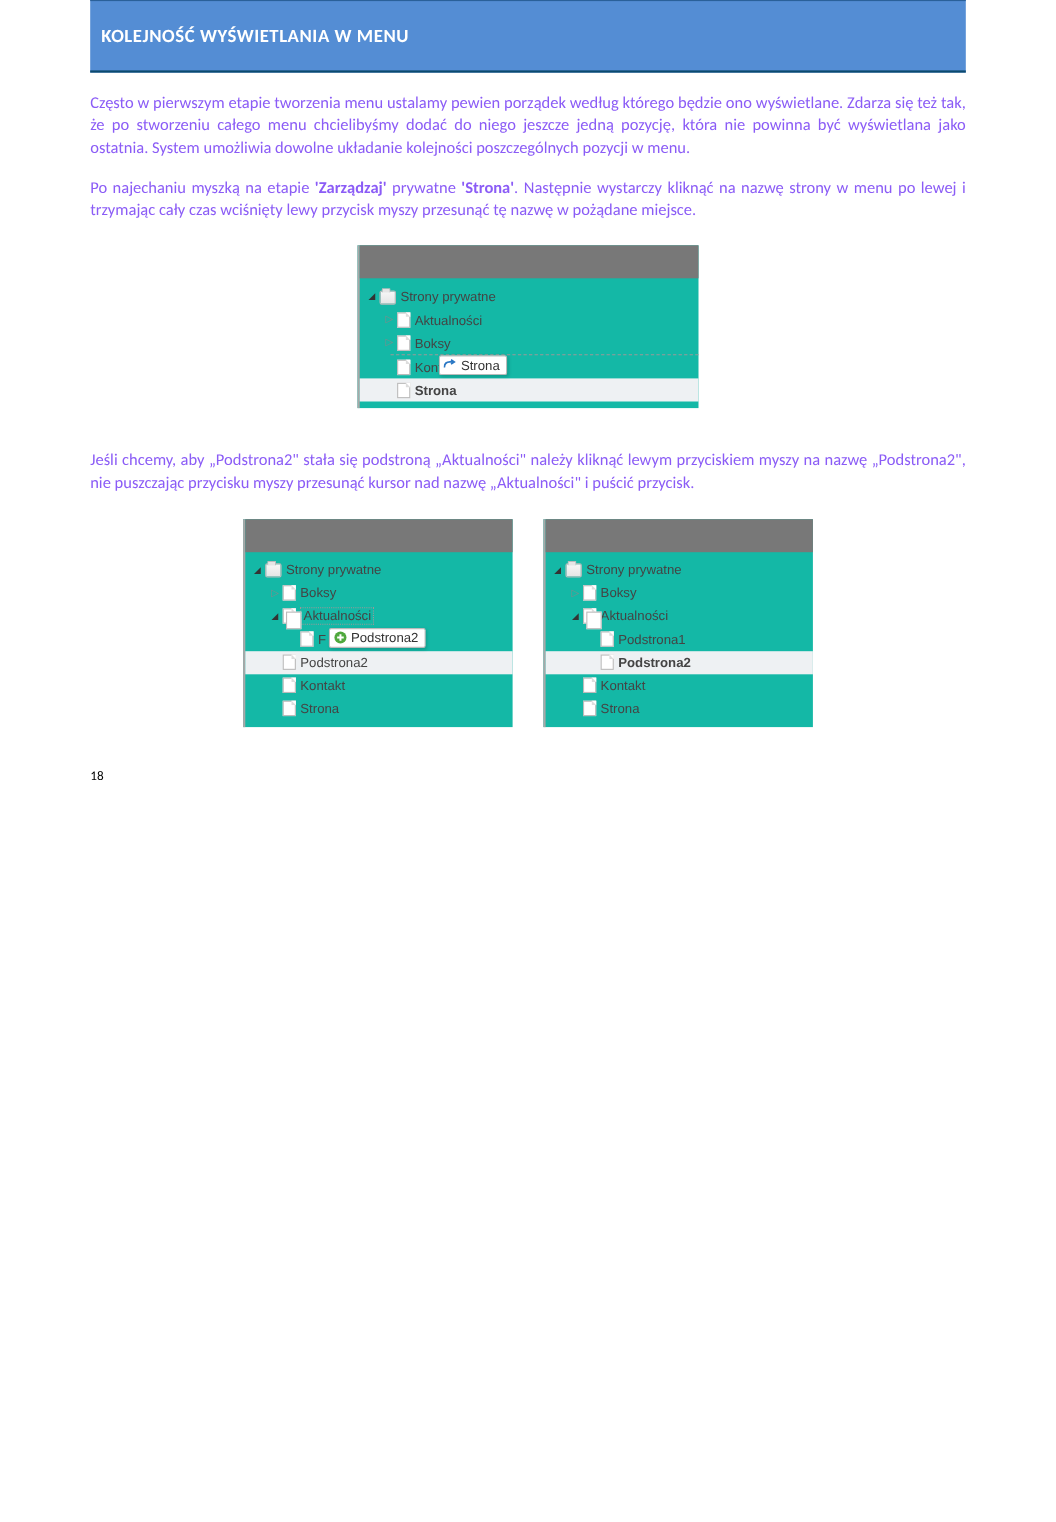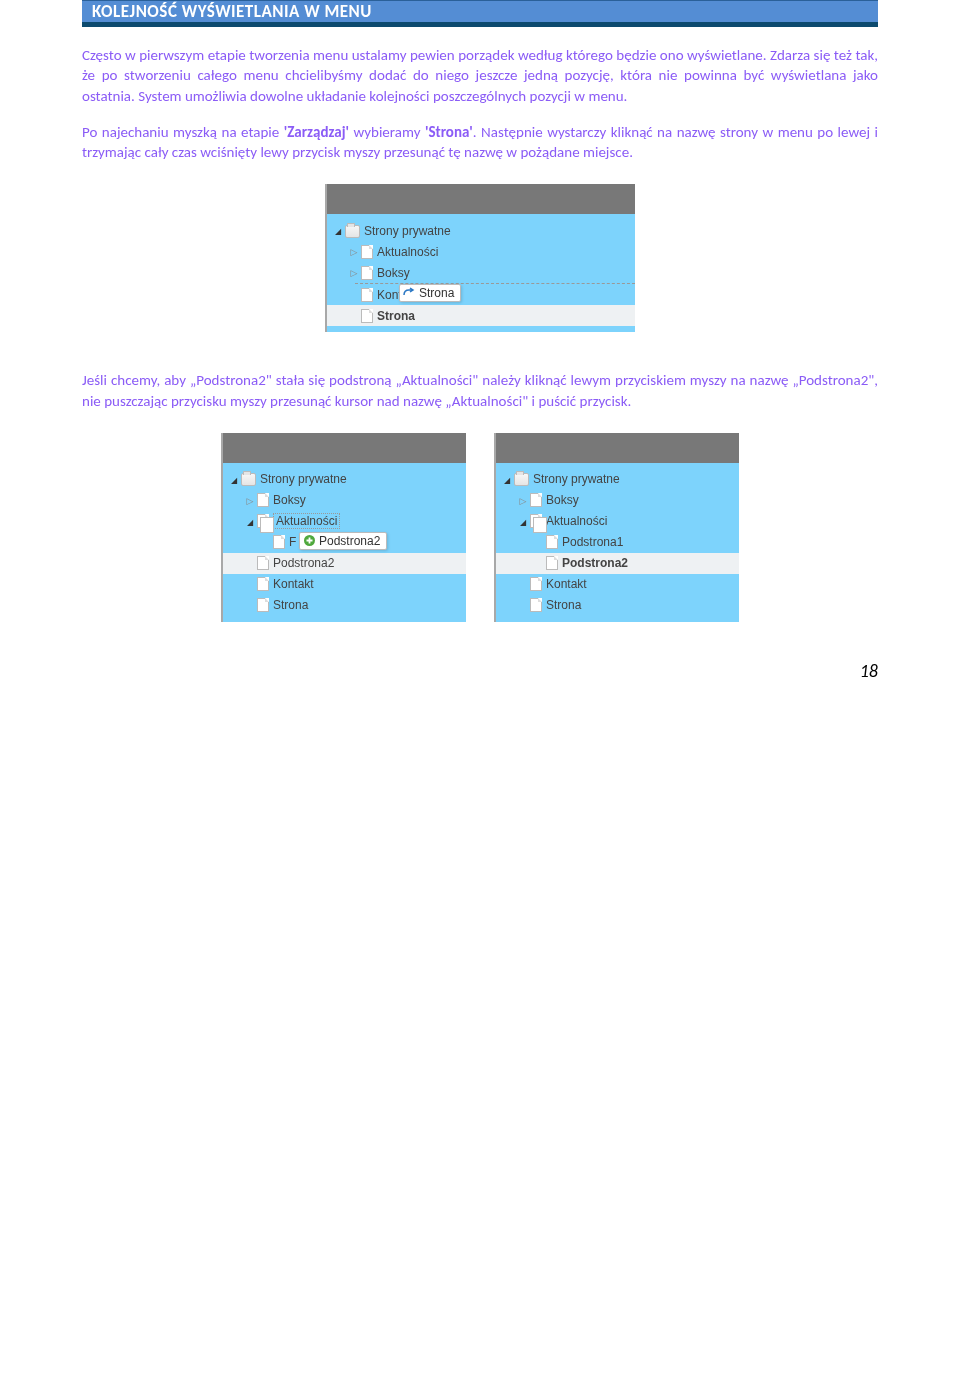--- a/index.html
+++ b/index.html
@@ -10,39 +10,39 @@
     margin: 0 auto;
     color: #000;
     font-size: 15px;
   }
   .page {
     padding: 0 82px 40px 82px;
   }
   .header-bar {
     background: #548dd4;
     border-top: 1px solid #2a6099;
-    border-bottom: 5px solid #0c4a6e;
-    padding: 0 10px;
+    border-bottom: 2px solid #0c4a6e;
+    padding: 21px 10px;
     margin-bottom: 18px;
   }
   .header-bar h2 {
     color: #fff;
     font-size: 17px;
     font-weight: bold;
     letter-spacing: 0.5px;
   }
   .para {
     text-align: justify;
     line-height: 1.35;
     margin-bottom: 16px;
     color: #8b5cf6;
   }
   .tree-panel {
     border-left: 2px solid #a8a8a8;
-    background: #7dd3fc;
+    background: #14b8a6;
     font-family: Verdana, Arial, sans-serif;
     font-size: 12px;
     color: #444;
   }
   .tree-panel .topbar {
     background: #787878;
     height: 30px;
   }
   .tree-panel .body {
     padding: 6px 0 6px 0;
@@ -124,24 +124,23 @@
   }
   .fig {
     display:flex;
     justify-content:center;
     margin: 22px 0 38px 0;
   }
   .fig.single .tree-panel { width: 310px; }
   .fig.double { gap: 28px; }
   .fig.double .tree-panel { width: 245px; }
   .page-num {
-    text-align:right;
+    text-align:left;
     margin-top: 28px;
-    font-size: 18px;
-    font-style: italic;
+    font-size: 12px;
   }
   .drag-row {
     position: relative;
   }
   .drag-floating {
     position: absolute;
     left: 68px;
     top: 0px;
     z-index: 2;
   }
@@ -151,21 +150,21 @@
 
 <div class="page">
 
   <div class="header-bar">
     <h2>KOLEJNOŚĆ WYŚWIETLANIA W MENU</h2>
   </div>
 
   <p class="para">Często w pierwszym etapie tworzenia menu ustalamy pewien porządek według którego będzie ono wyświetlane. Zdarza się też tak, że po stworzeniu całego menu chcielibyśmy dodać do niego jeszcze jedną pozycję, która nie powinna być wyświetlana jako ostatnia. System umożliwia dowolne układanie kolejności poszczególnych pozycji w menu.</p>
 
   <p class="para">
-    <span>Po najechaniu myszką na etapie </span><b>'Zarządzaj'</b><span> wybieramy </span><b>'Strona'</b><span>. Następnie wystarczy kliknąć na nazwę strony w menu po lewej i trzymając cały czas wciśnięty lewy przycisk myszy przesunąć tę nazwę w pożądane miejsce.</span>
+    <span>Po najechaniu myszką na etapie </span><b>'Zarządzaj'</b><span> prywatne </span><b>'Strona'</b><span>. Następnie wystarczy kliknąć na nazwę strony w menu po lewej i trzymając cały czas wciśnięty lewy przycisk myszy przesunąć tę nazwę w pożądane miejsce.</span>
   </p>
 
   <div class="fig single">
     <div class="tree-panel">
       <div class="topbar"></div>
       <div class="body">
 
         <div class="tree-row">
           <span class="arrow down"></span>
           <span class="icon icon-folder"></span>

